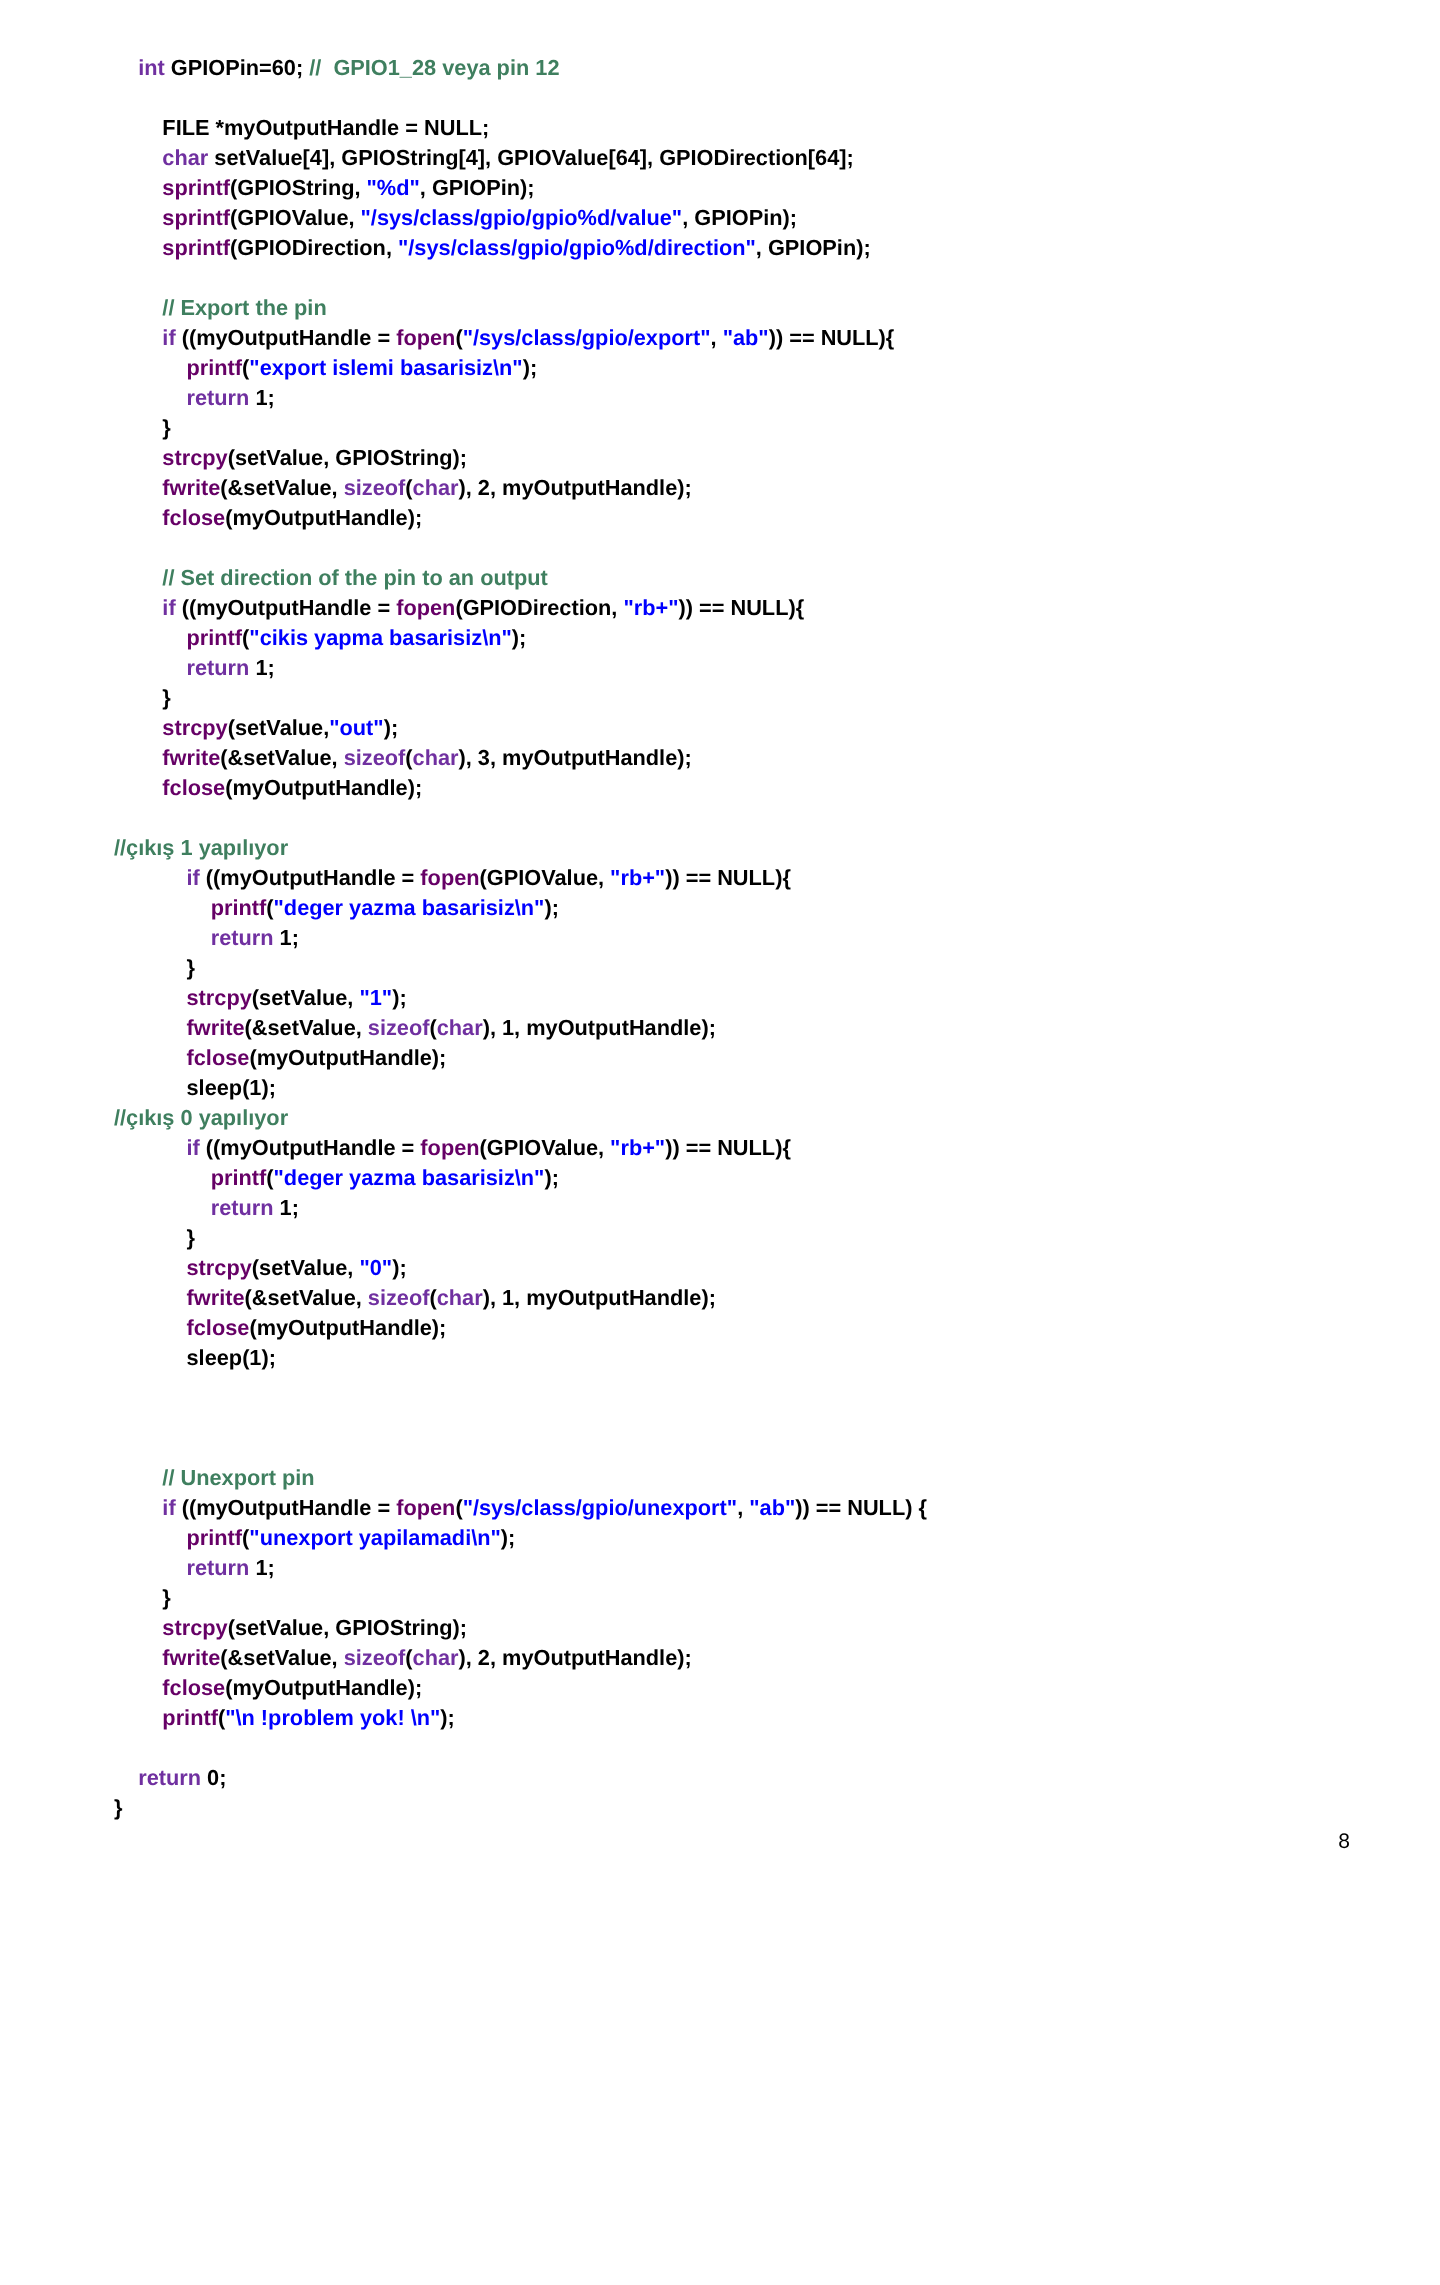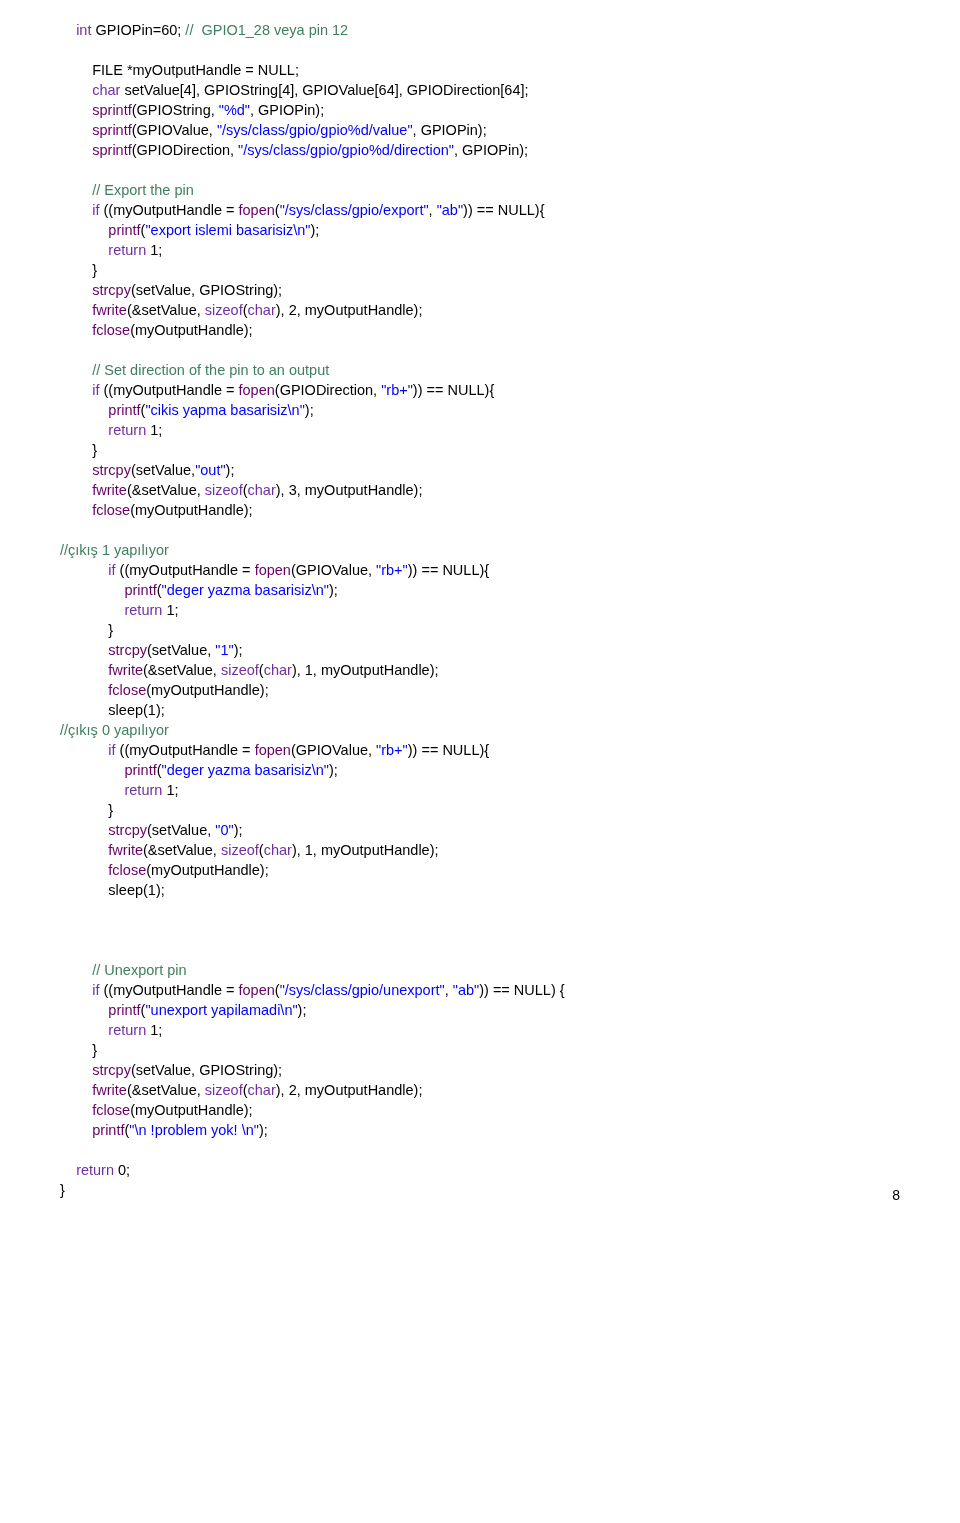--- a/index.html
+++ b/index.html
@@ -11,22 +11,22 @@
     line-height: 1.38;
     width: 960px;
   }
   .page {
     padding: 20px 60px 20px 60px;
     position: relative;
   }
   pre.code {
     font-family: Arial, Helvetica, sans-serif;
     white-space: pre;
-    margin: 0;
-    font-weight: normal;
+    margin: 16px;
+    font-weight: bold;
   }
   .kw { color: #7030a0; }      
   .fn { color: #660066; }      
   .str { color: #0000ff; }     
   .cmt { color: #3f7f5f; }
   .txt { color: #000000; }
   .pagenum {
     position: absolute;
     bottom: 15px;
     right: 60px;

